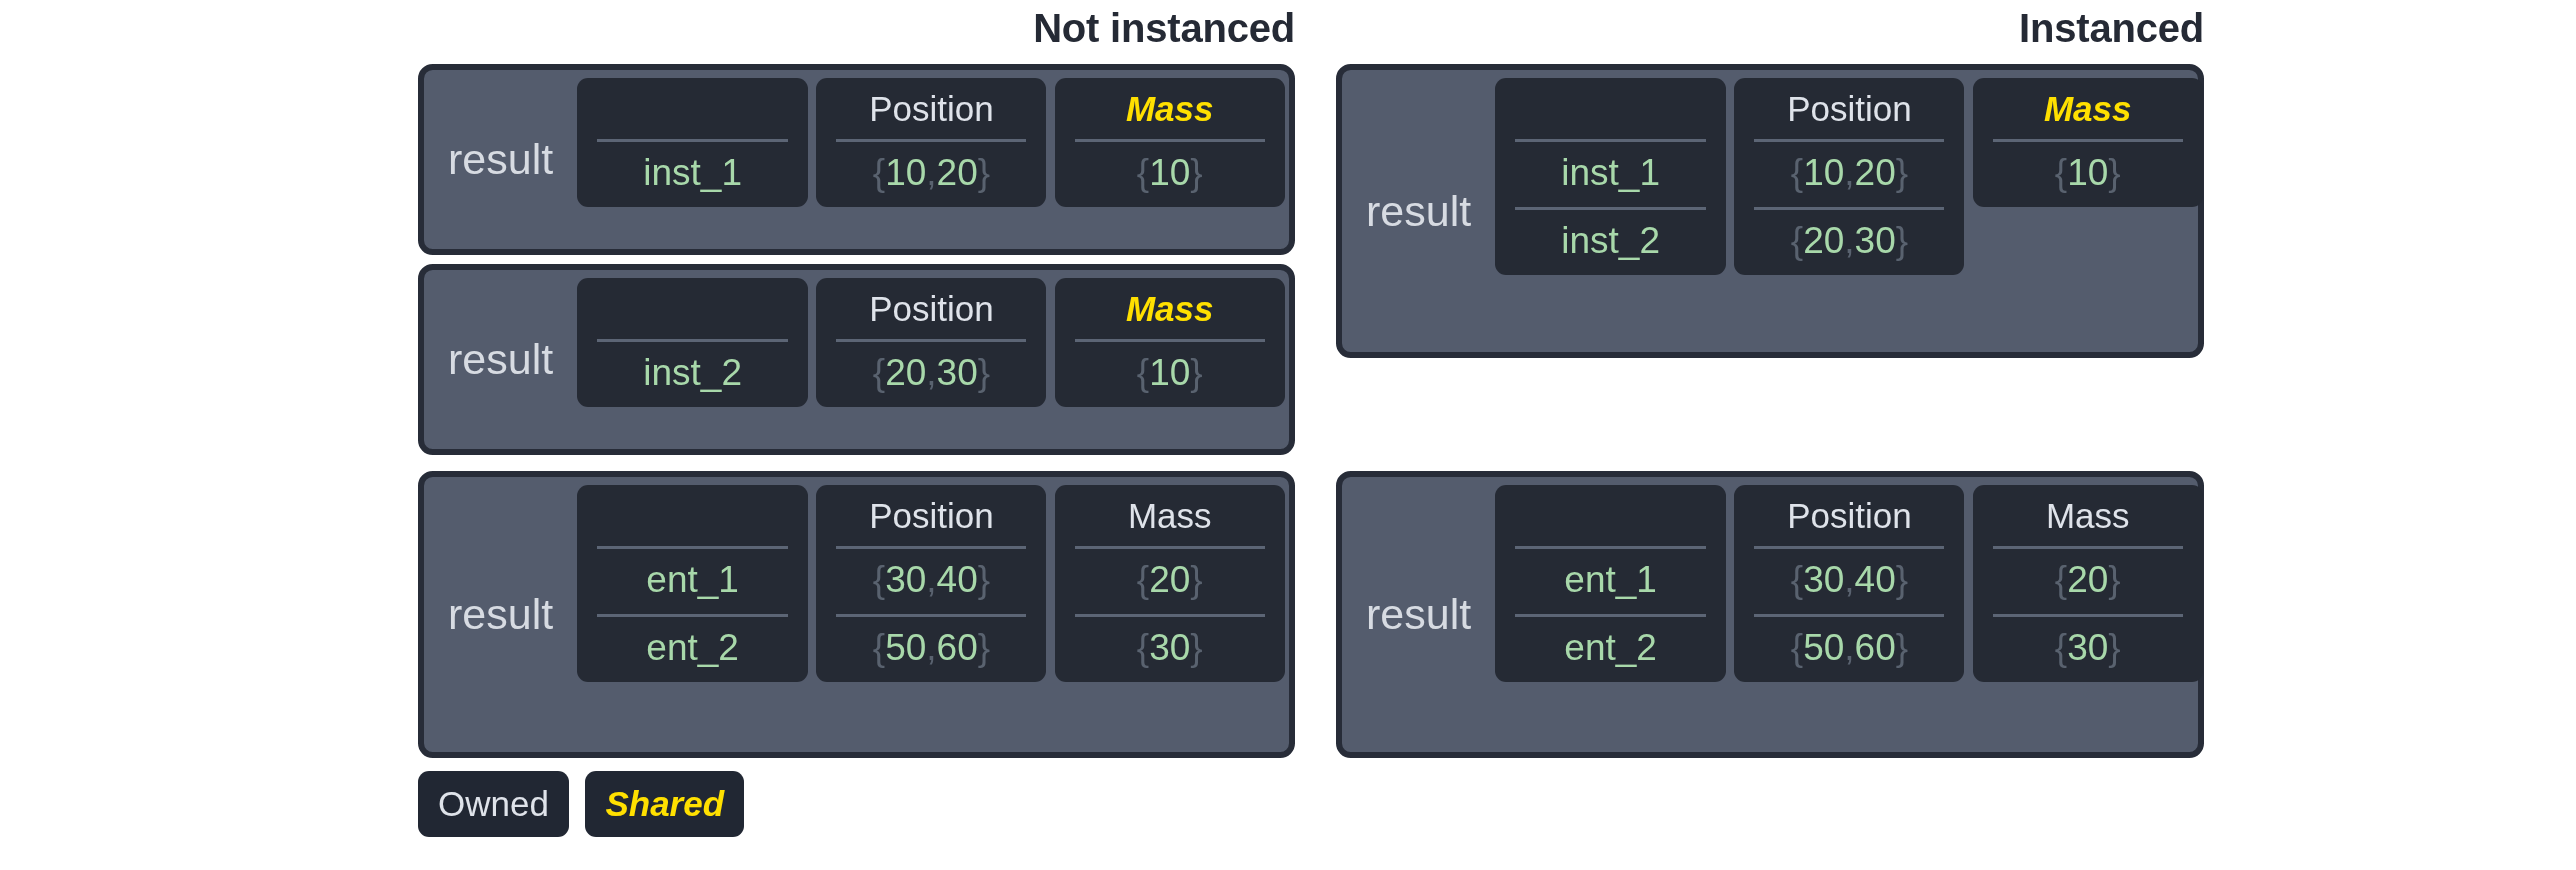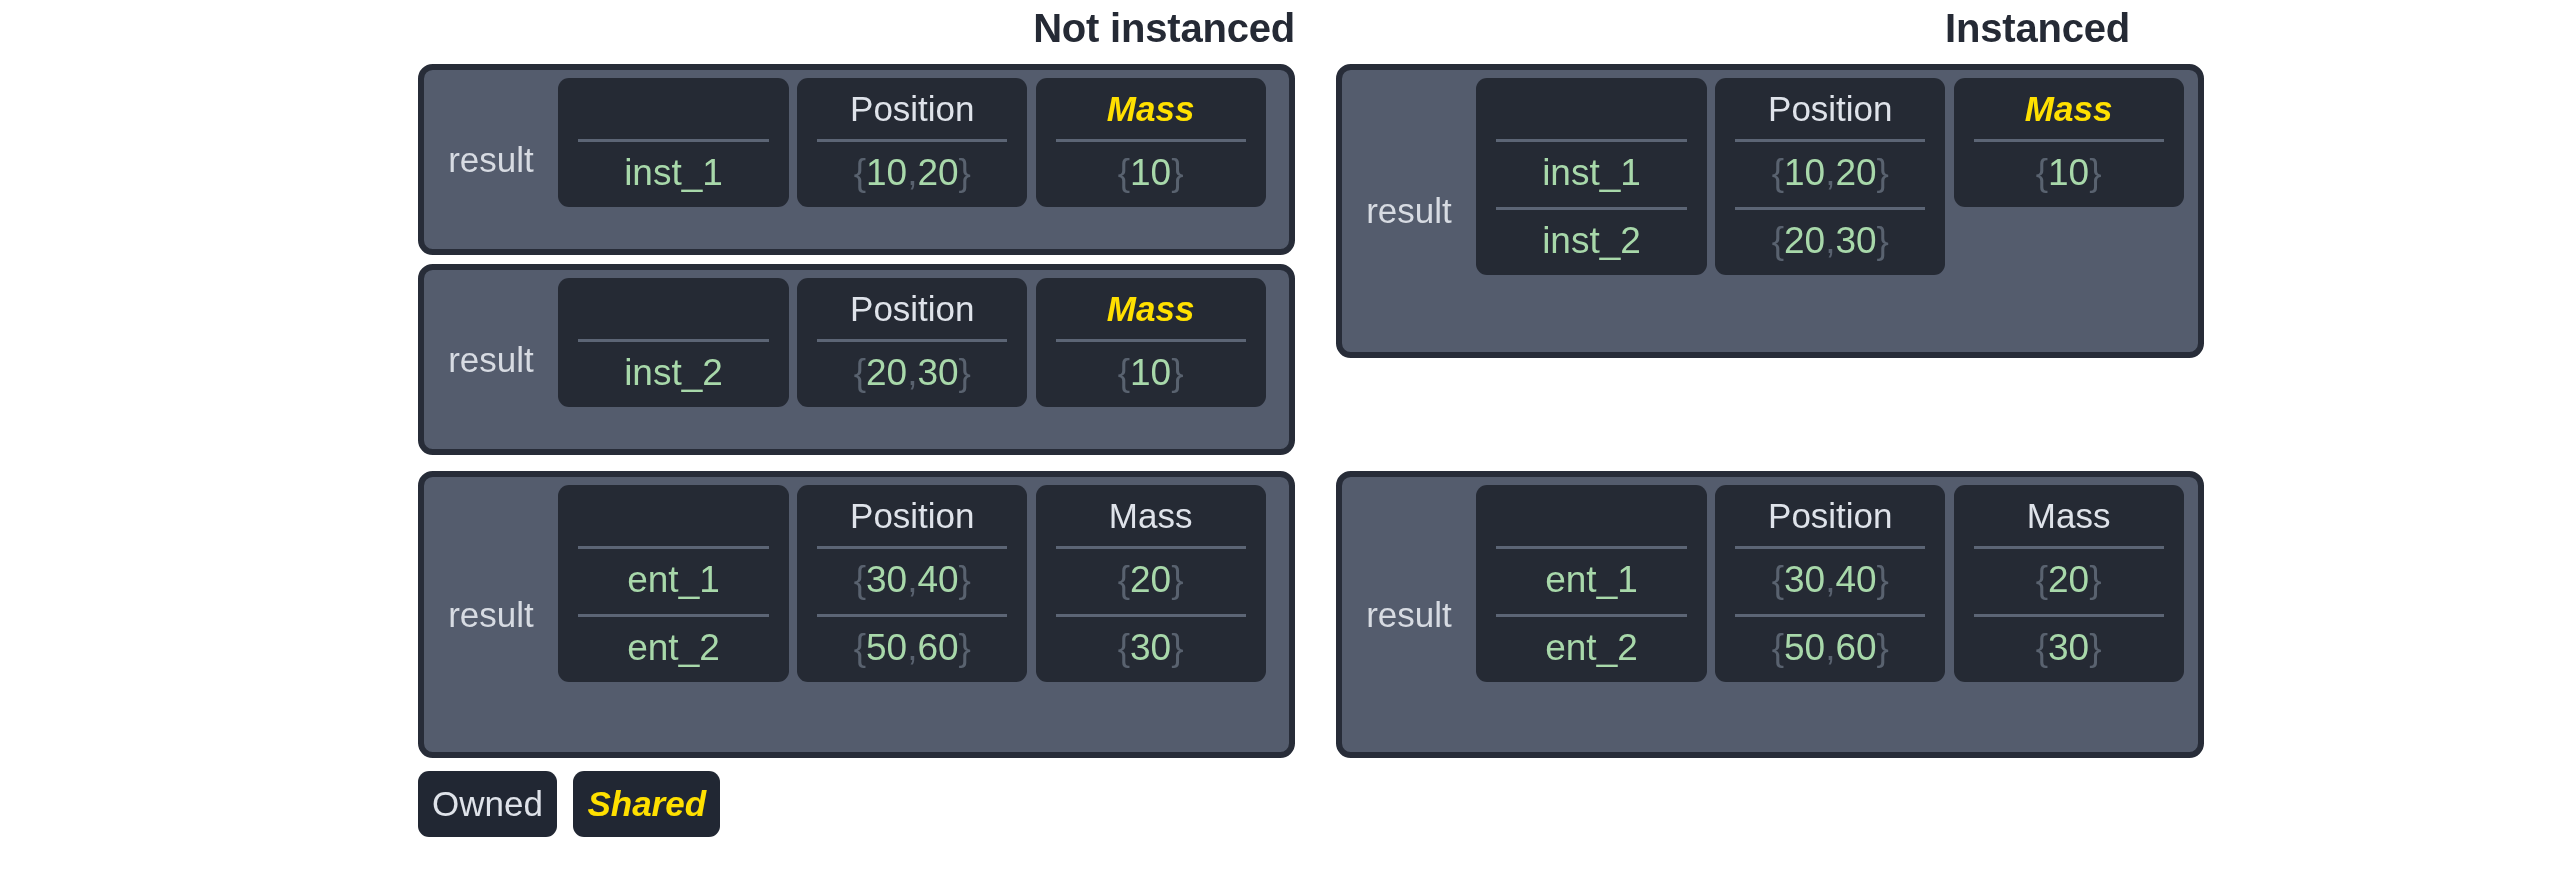--- a/index.html
+++ b/index.html
@@ -20,41 +20,41 @@
   .col-title {
     position: absolute;
     top: 5.5px;
     font-size: 40px;
     font-weight: bold;
     color: #252a35;
     text-align: right;
     letter-spacing: -0.2px;
   }
   #title-not-instanced { left: 418px; width: 877px; }
-  #title-instanced     { left: 1262px; width: 868px; }
+  #title-instanced     { left: 1336px; width: 868px; }
 
   
   .panel {
     position: absolute;
     background: #545c6d;
     border: 6.4px solid #272c38;
     border-radius: 14.7px;
     box-sizing: border-box;
     display: flex;
     flex-direction: row;
     align-items: stretch;
     padding: 0;
   }
   .panel-label {
     flex: 0 0 auto;
     display: flex;
     align-items: center;
     justify-content: center;
     color: #d7dbe2;
-    font-size: 35px;
+    font-size: 43px;
     padding: 12px 24px;
     min-width: 86px;
     white-space: nowrap;
   }
   .cols {
     flex: 1 1 auto;
     display: flex;
     flex-direction: row;
     align-items: flex-start;
     gap: 8.3px;
@@ -115,21 +115,21 @@
   
   .legend {
     position: absolute;
     display: flex;
     flex-direction: row;
     gap: 16.5px;
   }
   .legend-chip {
     background: #212733;
     border-radius: 11px;
-    padding: 13px 14px;
+    padding: 13px 20px;
     font-size: 35px;
     color: #dfe3ea;
     display: flex;
     align-items: center;
     justify-content: center;
     white-space: nowrap;
     box-sizing: border-box;
   }
   .legend-chip.shared {
     color: #ffe000;

